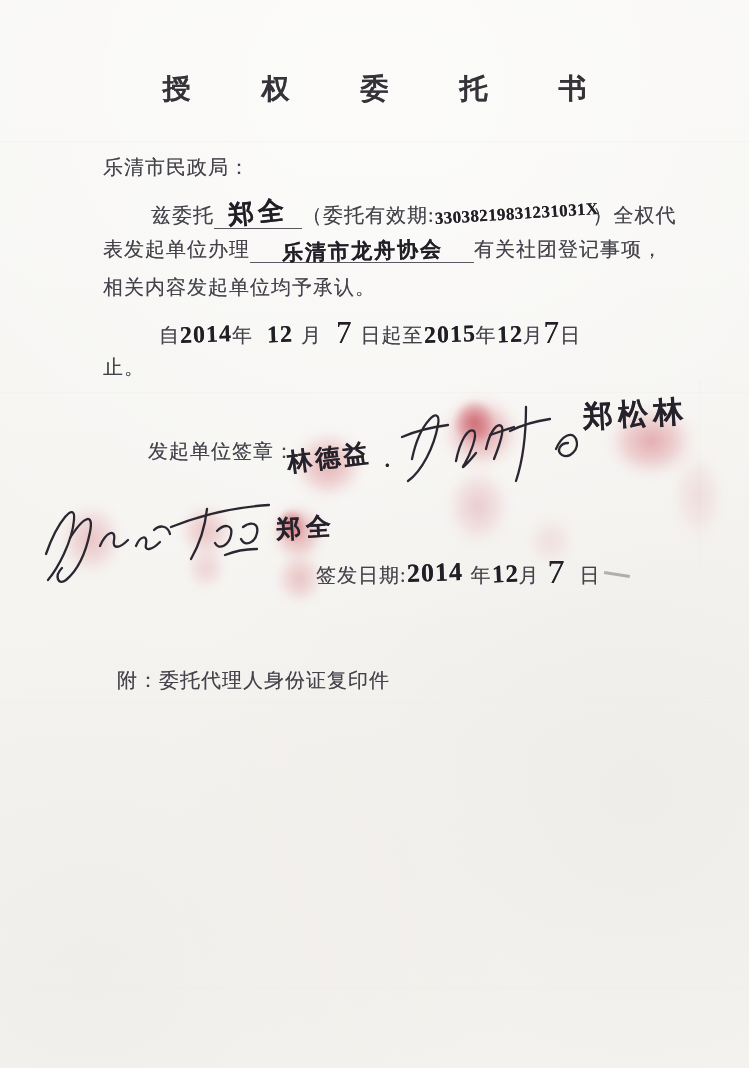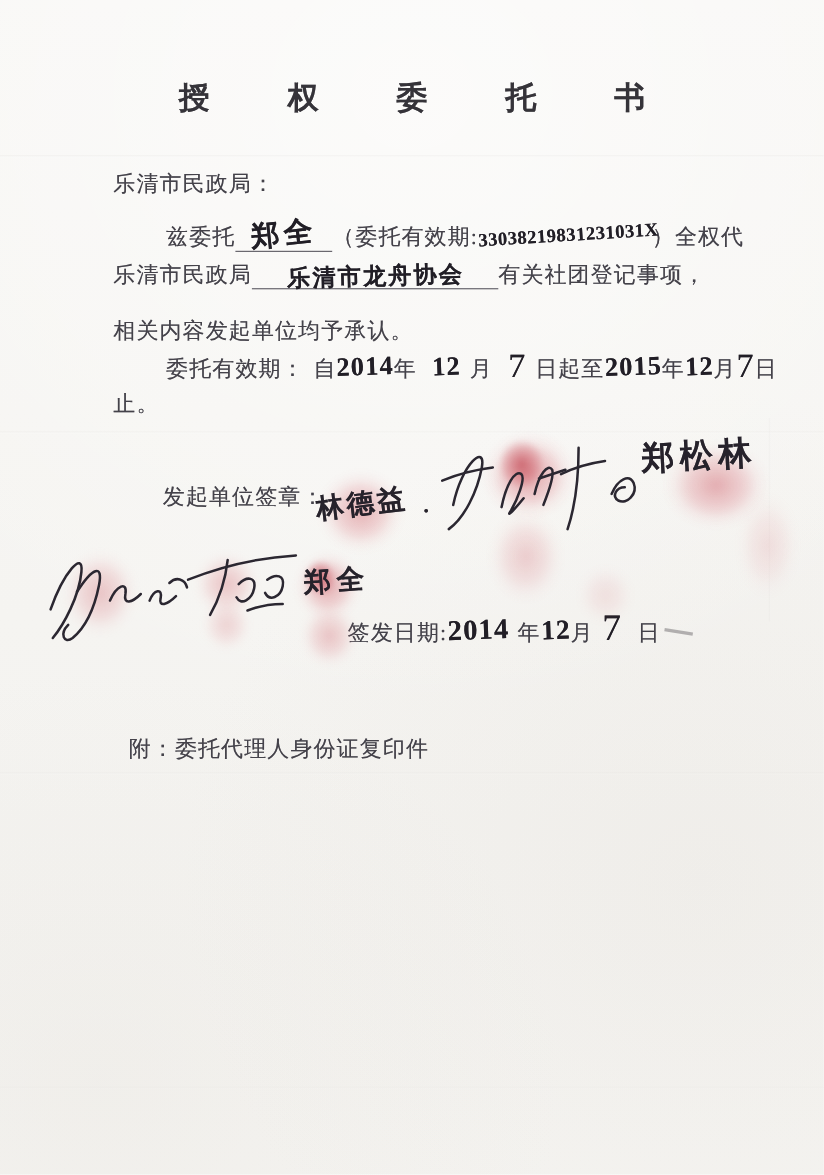--- a/index.html
+++ b/index.html
@@ -97,30 +97,29 @@
     <span class="indent"></span>
     <span>兹委托</span>
     <span class="blank" style="width:88px"><span class="hw hw-name">郑全</span></span>
     <span>（委托有效期:</span>
     <span class="hw hw-id">33038219831231031X</span>
     <span style="margin-left:-6px">）</span>
     <span>全权代</span>
   </div>
 
   <div class="printed bodyline" style="left:103px; top:234px">
-    <span>乐清市民政局</span>
+    <span>表发起单位办理</span>
     <span class="blank" style="width:224px"><span class="hw hw-org">乐清市龙舟协会</span></span>
     <span>有关社团登记事项，</span>
   </div>
 
-  <div class="printed" style="left:103px; top:287px">相关内容发起单位均予承认。</div>
+  <div class="printed" style="left:103px; top:274px">相关内容发起单位均予承认。</div>
 
   <div class="printed bodyline" style="left:103px; top:313px">
     <span class="indent"></span>
-    <span>委托有效期：</span>
     <span class="gap-s"></span>
     <span>自</span>
     <span class="hw hw-num">2014</span>
     <span>年</span>
     <span class="gap-m"></span>
     <span class="hw hw-num">12</span>
     <span class="gap-s"></span>
     <span>月</span>
     <span class="gap-m"></span>
     <span class="hw hw-num hw-day">7</span>

